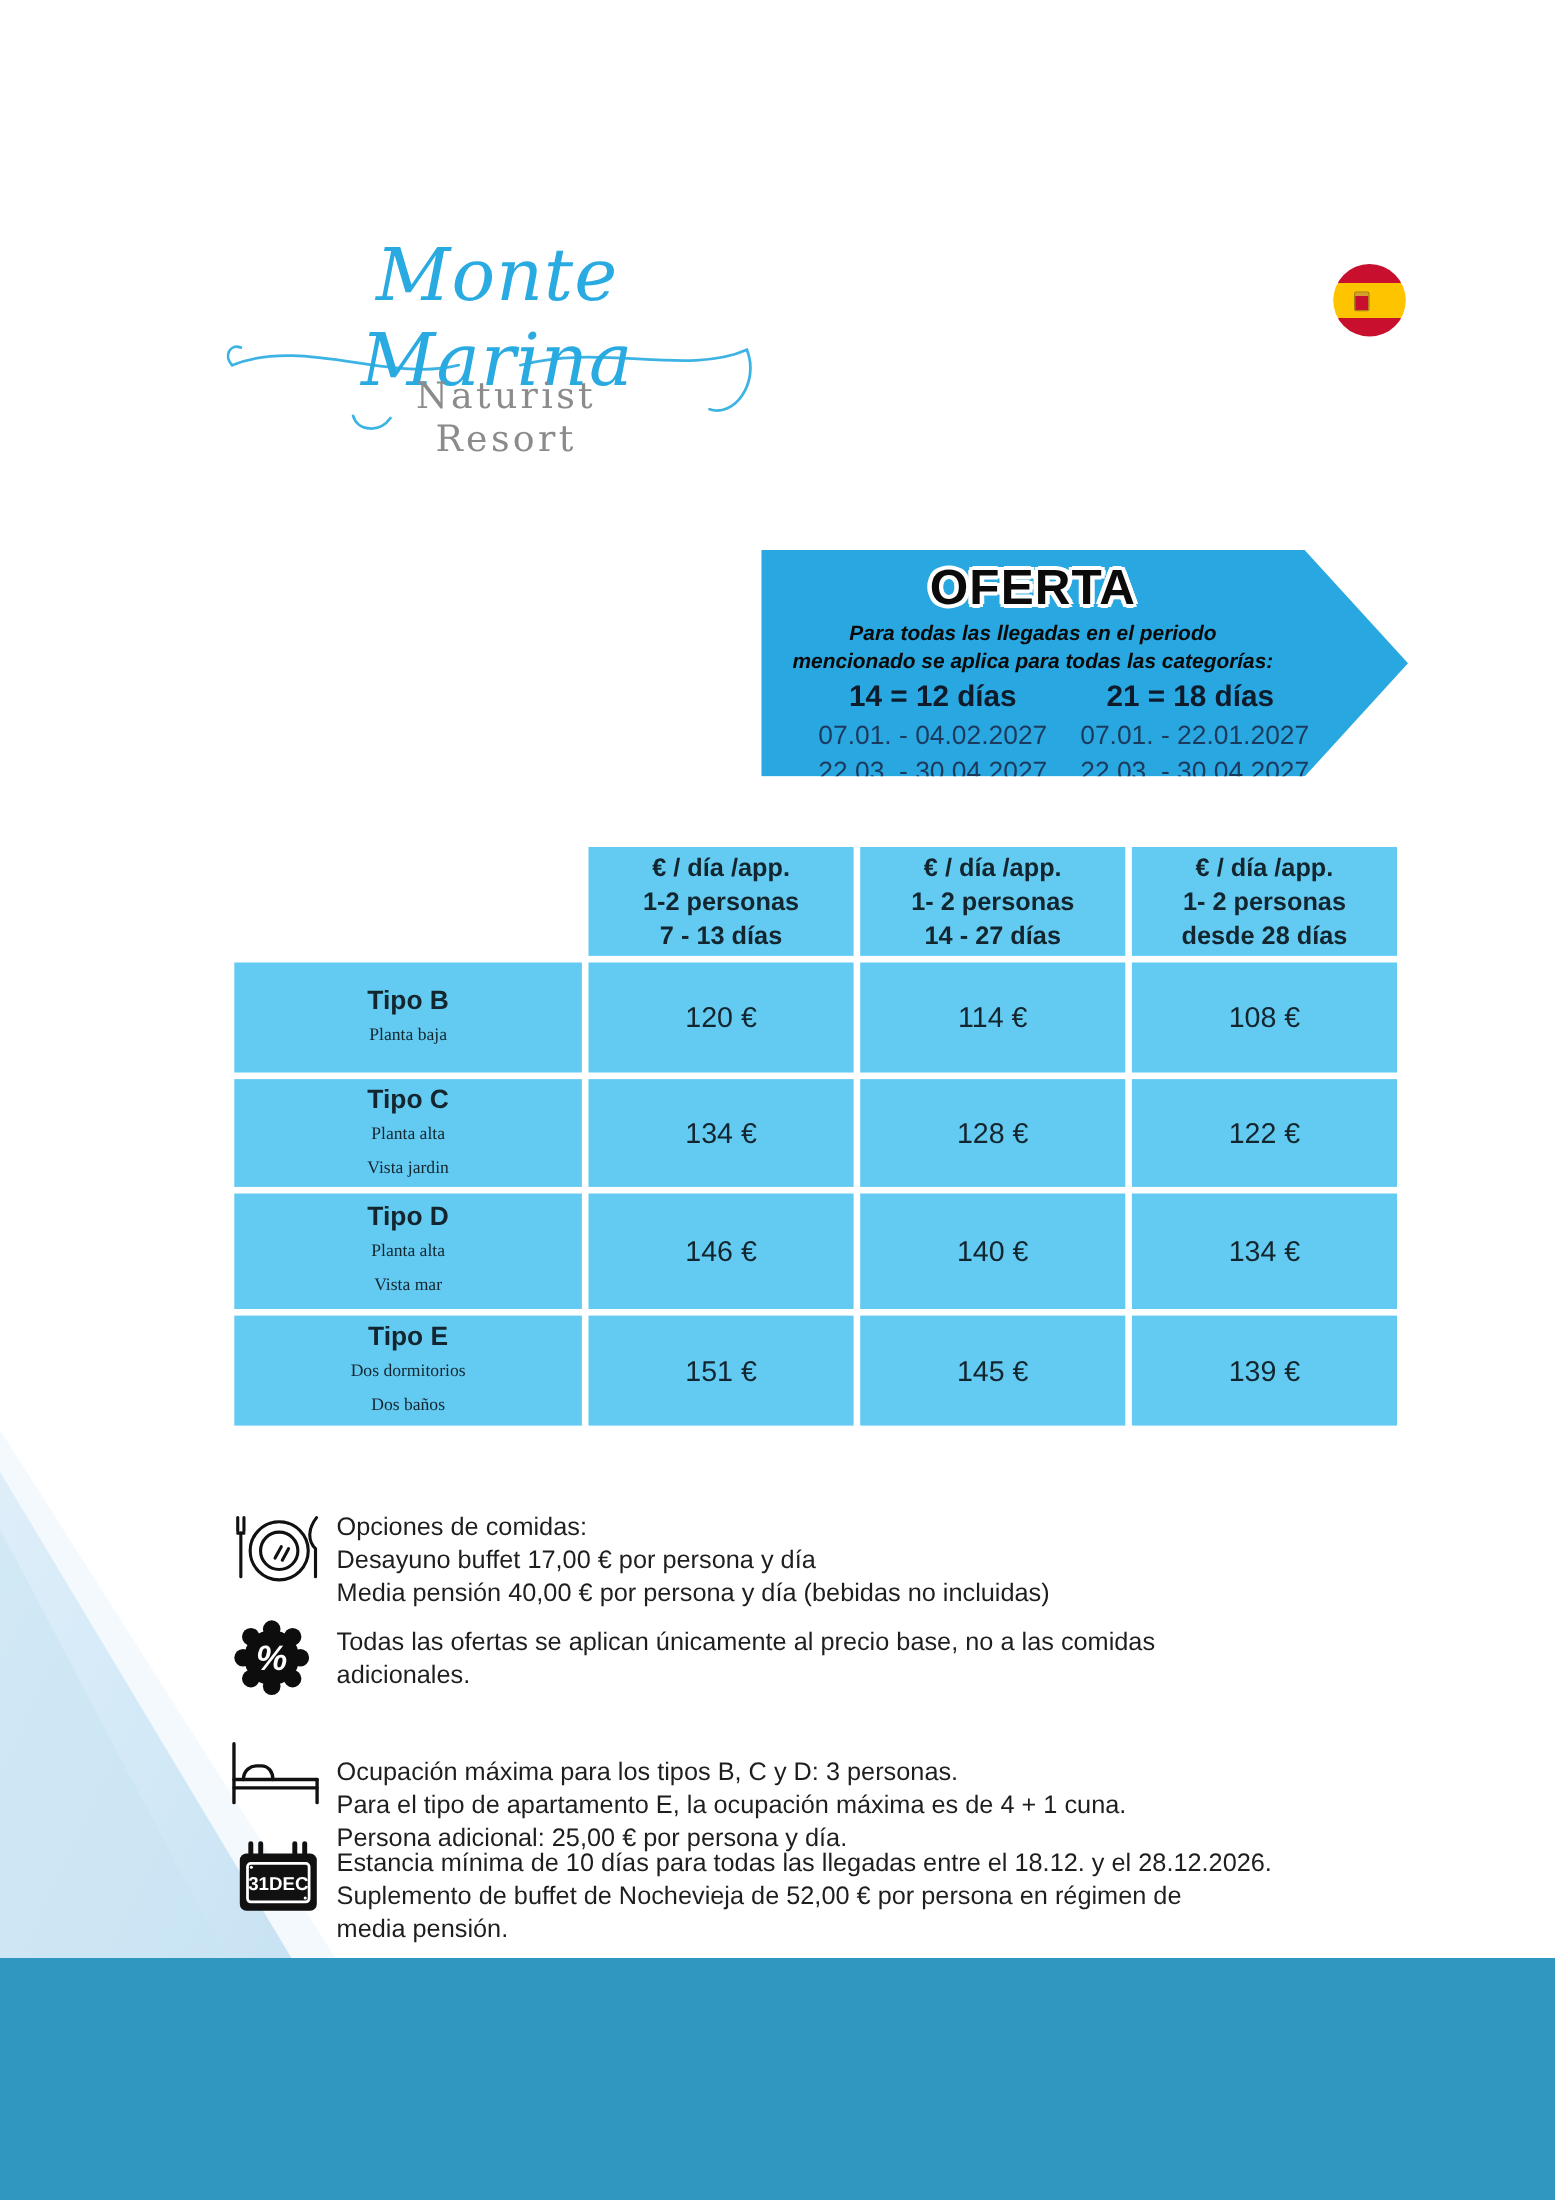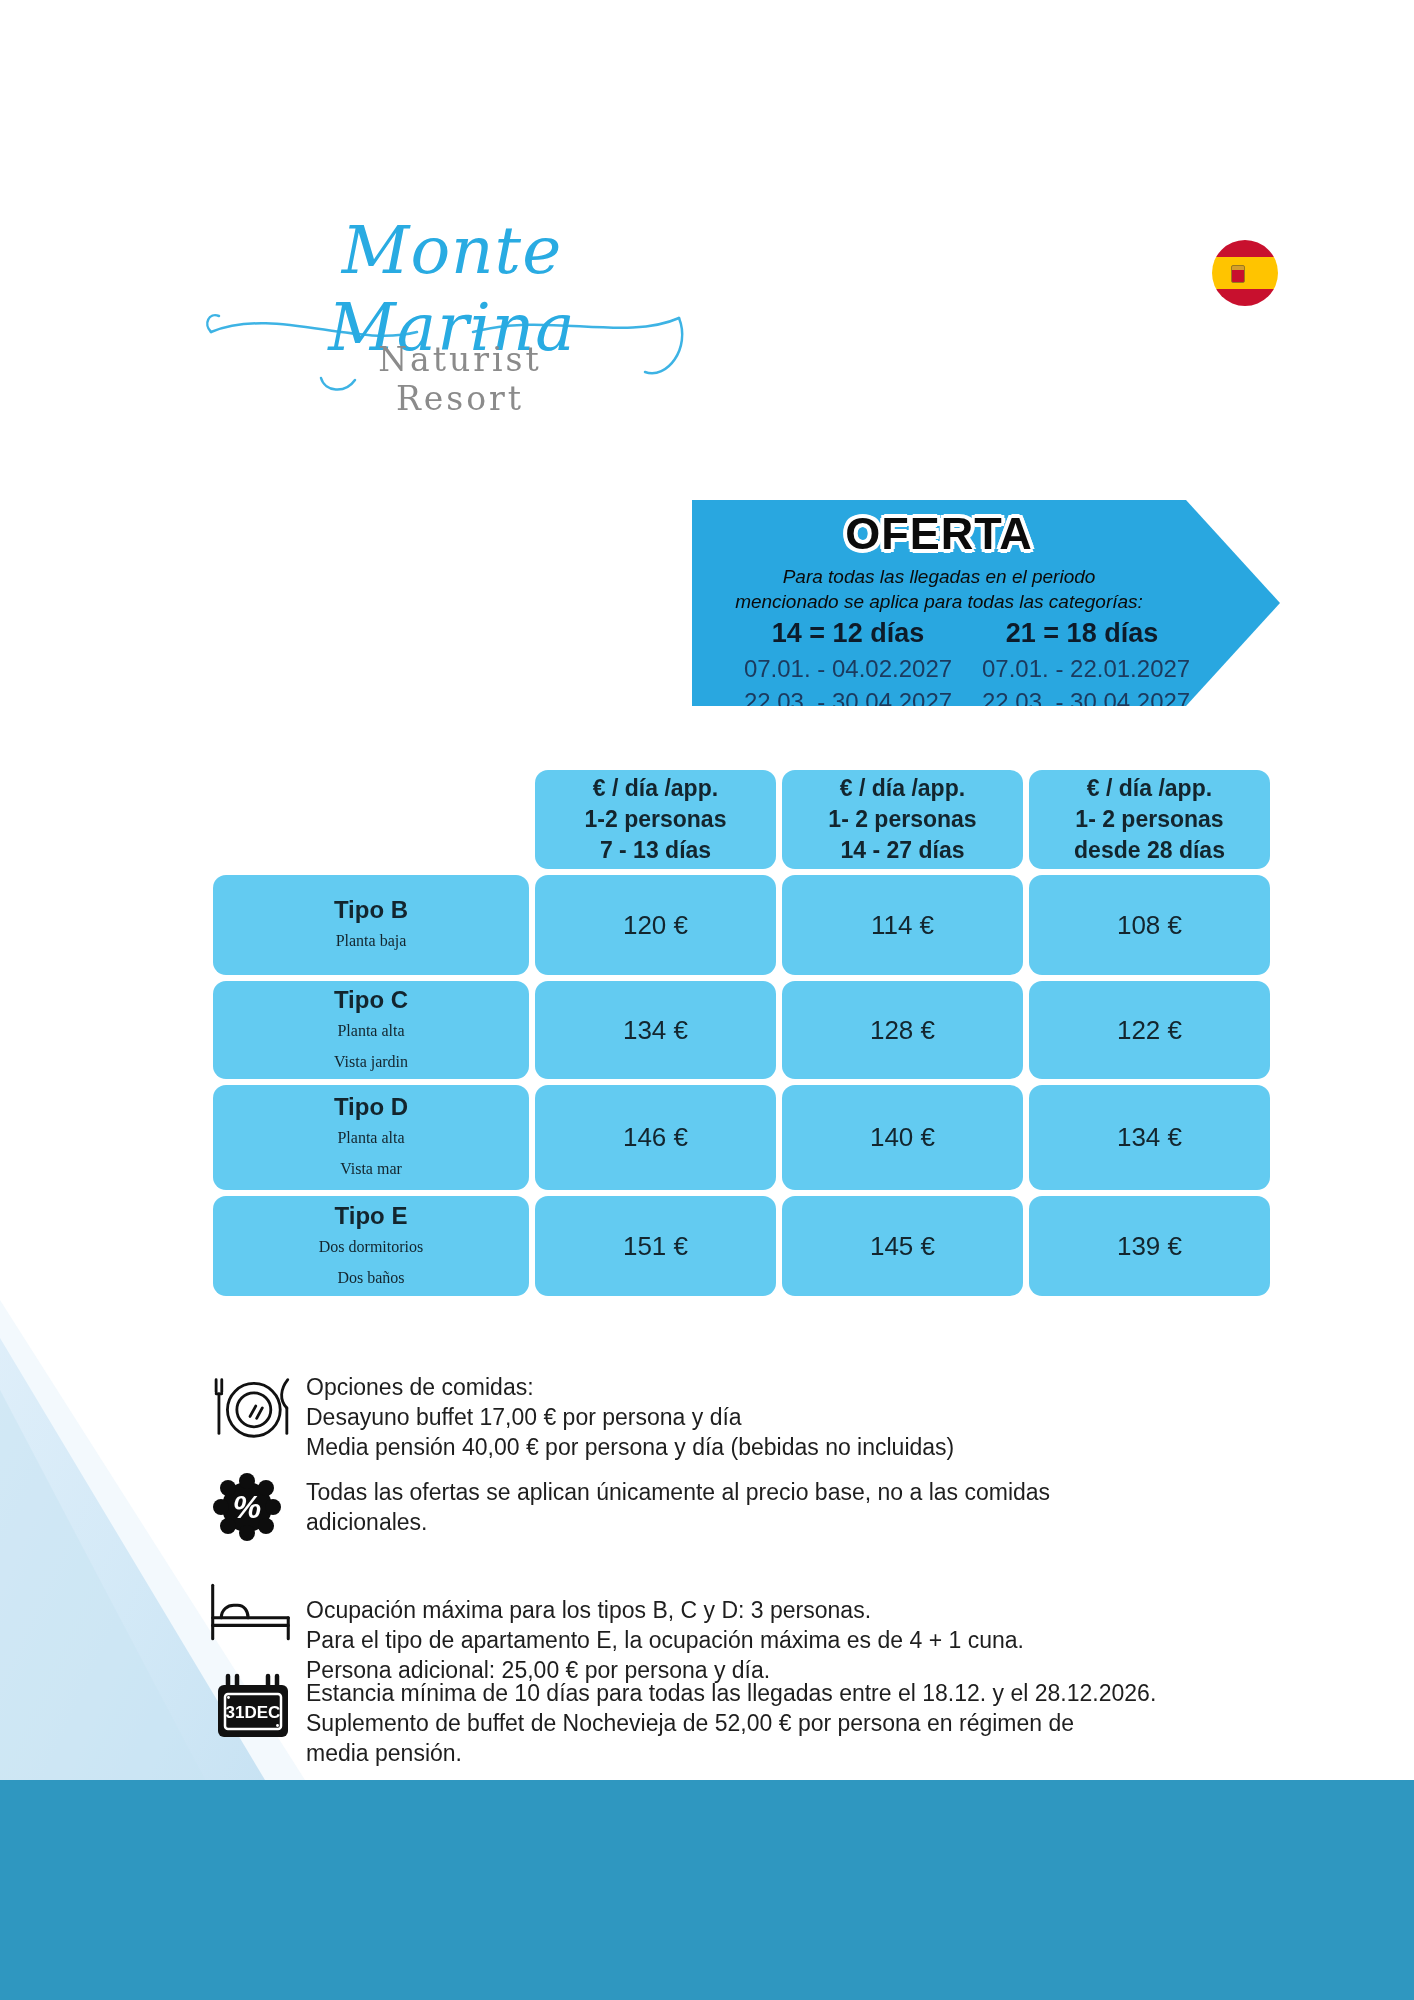--- a/index.html
+++ b/index.html
@@ -38,34 +38,34 @@
   .precios { position:absolute; left:214px; top:452px; font-style:italic; font-size:30px;
     line-height:44px; color:#1c1c1c; }
 
   
   .offer { position:absolute; left:692px; top:500px; width:588px; height:206px;
     background:#29A7E0; clip-path:polygon(0 0,494px 0,100% 50%,494px 100%,0 100%); }
   .offer-inner { position:absolute; left:0; top:0; width:494px; height:262px; text-align:center; }
   .offer-title { margin-top:8px; font-size:45px; font-weight:800; letter-spacing:1px; color:#0b0b0b;
     text-shadow:-3px -3px 0 #fff,3px -3px 0 #fff,-3px 3px 0 #fff,3px 3px 0 #fff,
       -4px 0 0 #fff,4px 0 0 #fff,0 -4px 0 #fff,0 4px 0 #fff; }
-  .offer-intro { margin-top:4px; font-size:19px; font-weight:normal; font-style:italic;
+  .offer-intro { margin-top:4px; font-size:19px; font-weight:bold; font-style:italic;
     line-height:25px; color:#0a0a0a; }
   .offer-col { position:absolute; top:118px; text-align:center; }
   .offer-col.c1 { left:16px;  width:280px; }
   .offer-col.c2 { left:290px; width:200px; }
   .offer-head { font-size:27px; font-weight:bold; color:#0d1b2a; margin-bottom:3px; }
   .offer-date { font-size:24px; line-height:33px; color:#1b3a5e; white-space:nowrap; }
 
   
   .price-table { position:absolute; left:213px; top:770px; display:grid;
     grid-template-columns:316px 241px 241px 241px;
     grid-template-rows:99px 100px 98px 105px 100px; gap:6px; }
   .cell { background:#63CBF1; display:flex; flex-direction:column;
-    align-items:center; justify-content:center; text-align:right; color:#13252e;border-radius:13px; }
+    align-items:center; justify-content:center; text-align:right; color:#13252e; }
   .cell.blank { background:transparent; }
   .hcell { font-weight:bold; font-size:23px; line-height:31px; }
   .lcell .type { font-weight:bold; font-size:24px; line-height:31px; }
   .lcell .desc { font-size:16px; line-height:31px;font-family:Liberation Serif, serif; }
   .pcell { font-size:26px; }
 
   
   .note-text { position:absolute; left:306px; font-size:23px; line-height:30px; color:#1e1e1e; }
   .nt1 { top:1372px; } .nt2 { top:1477px; } .nt3 { top:1562px;margin-top:33px; } .nt4 { top:1678px; }
   .ic { position:absolute; }

